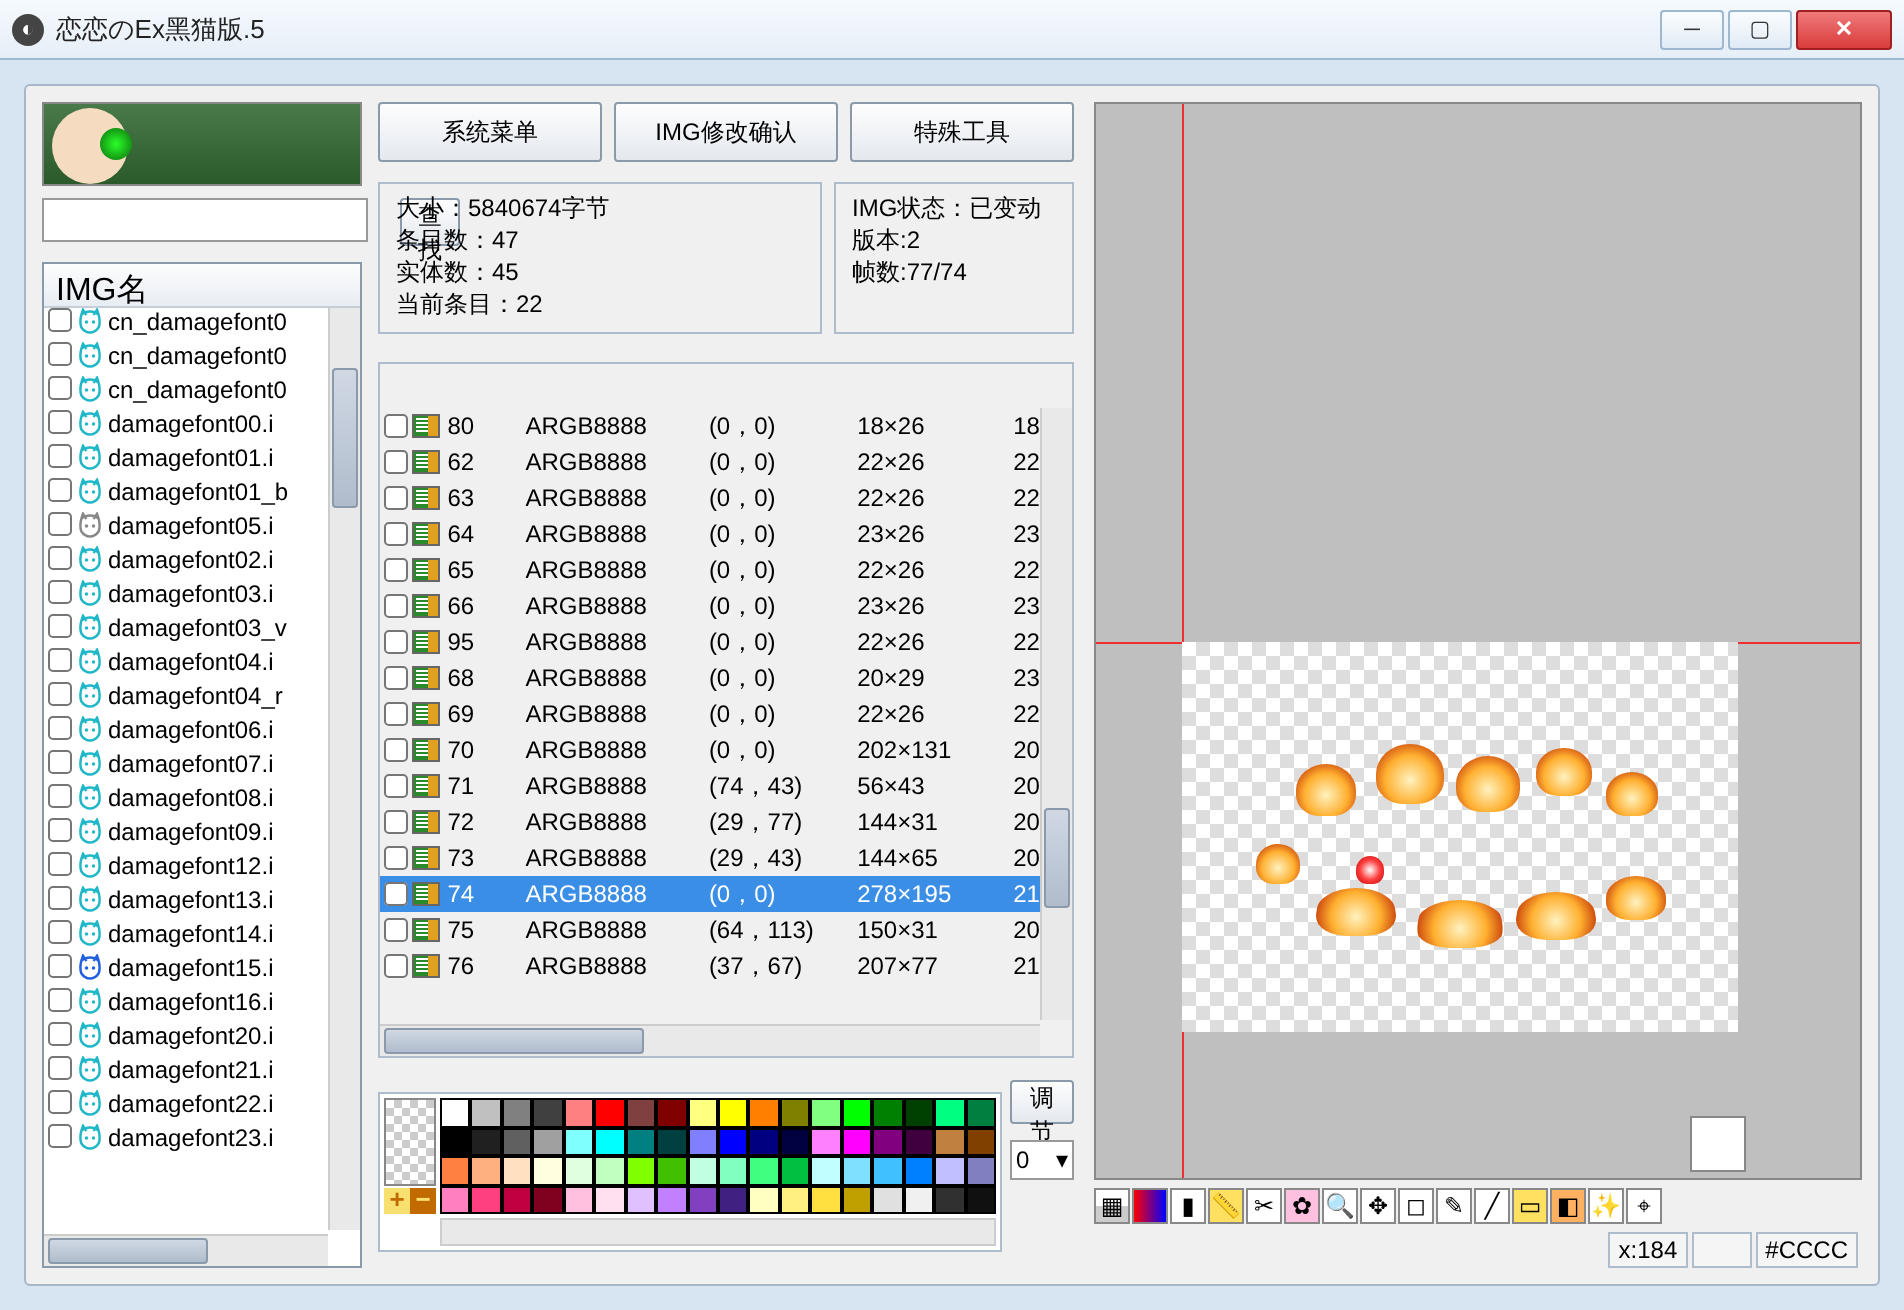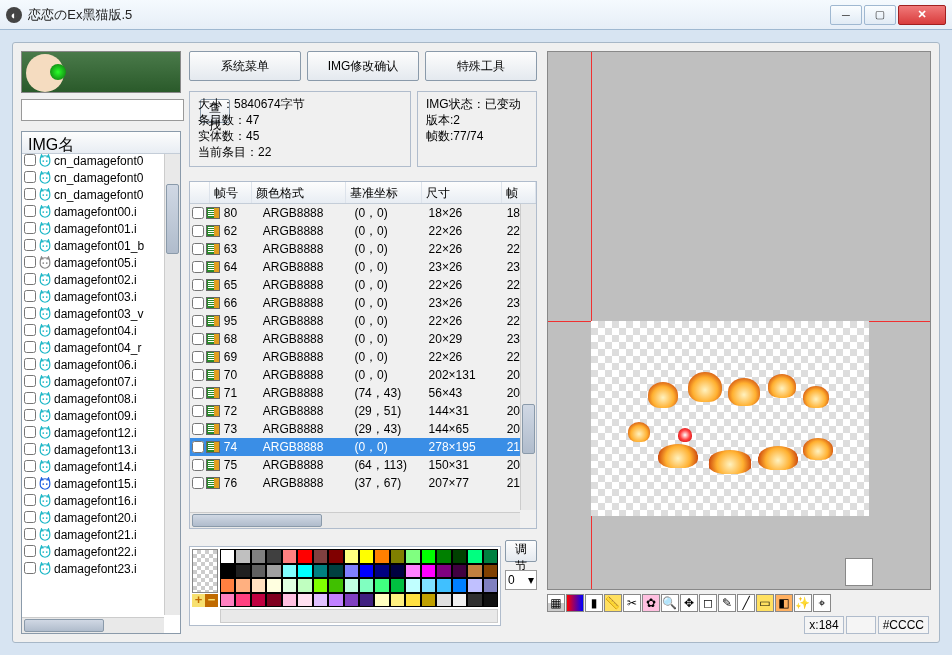--- a/index.html
+++ b/index.html
@@ -409,28 +409,20 @@
         <div><span>当前条目：</span><span>22</span></div>
       </div>
       <div class="info-box right">
         <div><span>IMG状态：</span><span>已变动</span></div>
         <div><span>版本:</span><span>2</span></div>
         <div><span>帧数:</span><span>77/74</span></div>
       </div>
     </div>
 
     <div class="frame-box">
-      <div class="frame-hdr">
-        <div class="fh-chk"></div>
-        <div class="fh-id">帧号</div>
-        <div class="fh-fmt">颜色格式</div>
-        <div class="fh-xy">基准坐标</div>
-        <div class="fh-sz">尺寸</div>
-        <div class="fh-e">帧</div>
-      </div>
       <div class="frame-body" id="frame-body">
           <div class="frow">
             <input type="checkbox" style="">
             <span class="frame-icon"></span>
             <span class="fc-id">80</span>
             <span class="fc-fmt">ARGB8888</span>
             <span class="fc-xy">(0，0)</span>
             <span class="fc-sz">18×26</span>
             <span class="fc-e">18</span>
           </div>
@@ -522,21 +514,21 @@
             <span class="fc-fmt">ARGB8888</span>
             <span class="fc-xy">(74，43)</span>
             <span class="fc-sz">56×43</span>
             <span class="fc-e">20</span>
           </div>
           <div class="frow">
             <input type="checkbox" style="">
             <span class="frame-icon"></span>
             <span class="fc-id">72</span>
             <span class="fc-fmt">ARGB8888</span>
-            <span class="fc-xy">(29，51)</span>
+            <span class="fc-xy">(29，77)</span>
             <span class="fc-sz">144×31</span>
             <span class="fc-e">20</span>
           </div>
           <div class="frow">
             <input type="checkbox" style="">
             <span class="frame-icon"></span>
             <span class="fc-id">73</span>
             <span class="fc-fmt">ARGB8888</span>
             <span class="fc-xy">(29，43)</span>
             <span class="fc-sz">144×65</span>

